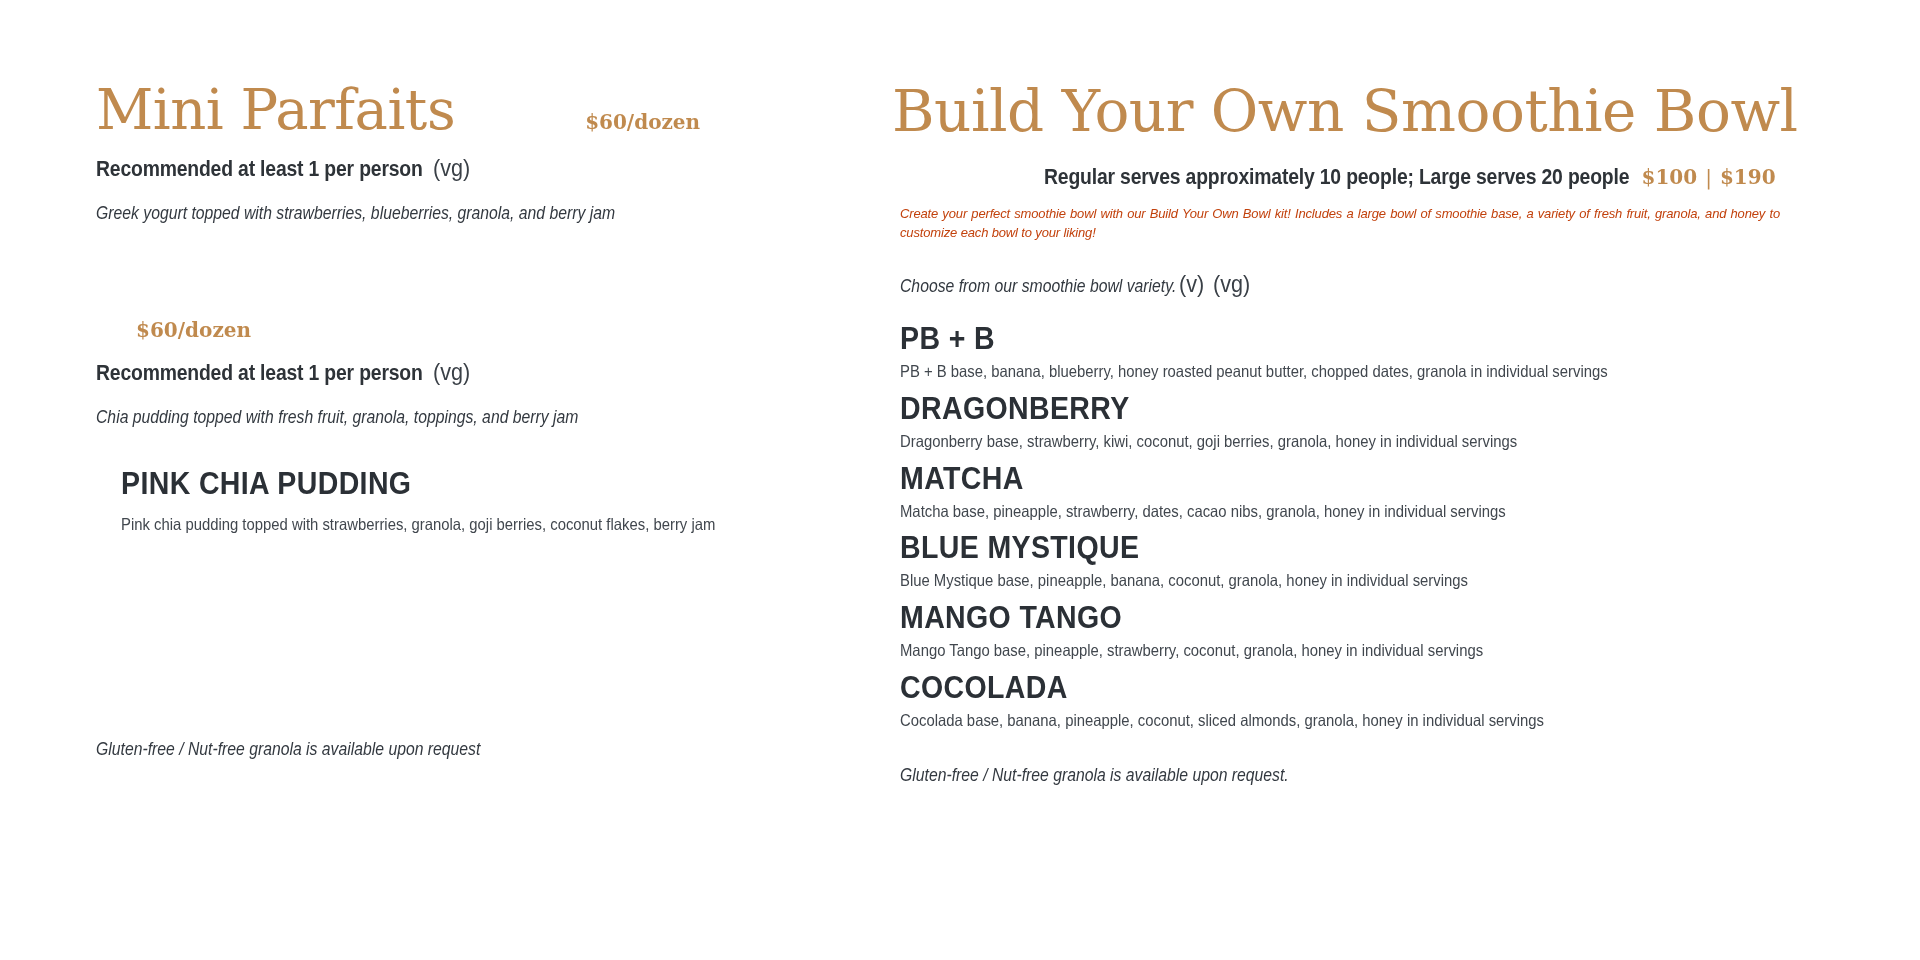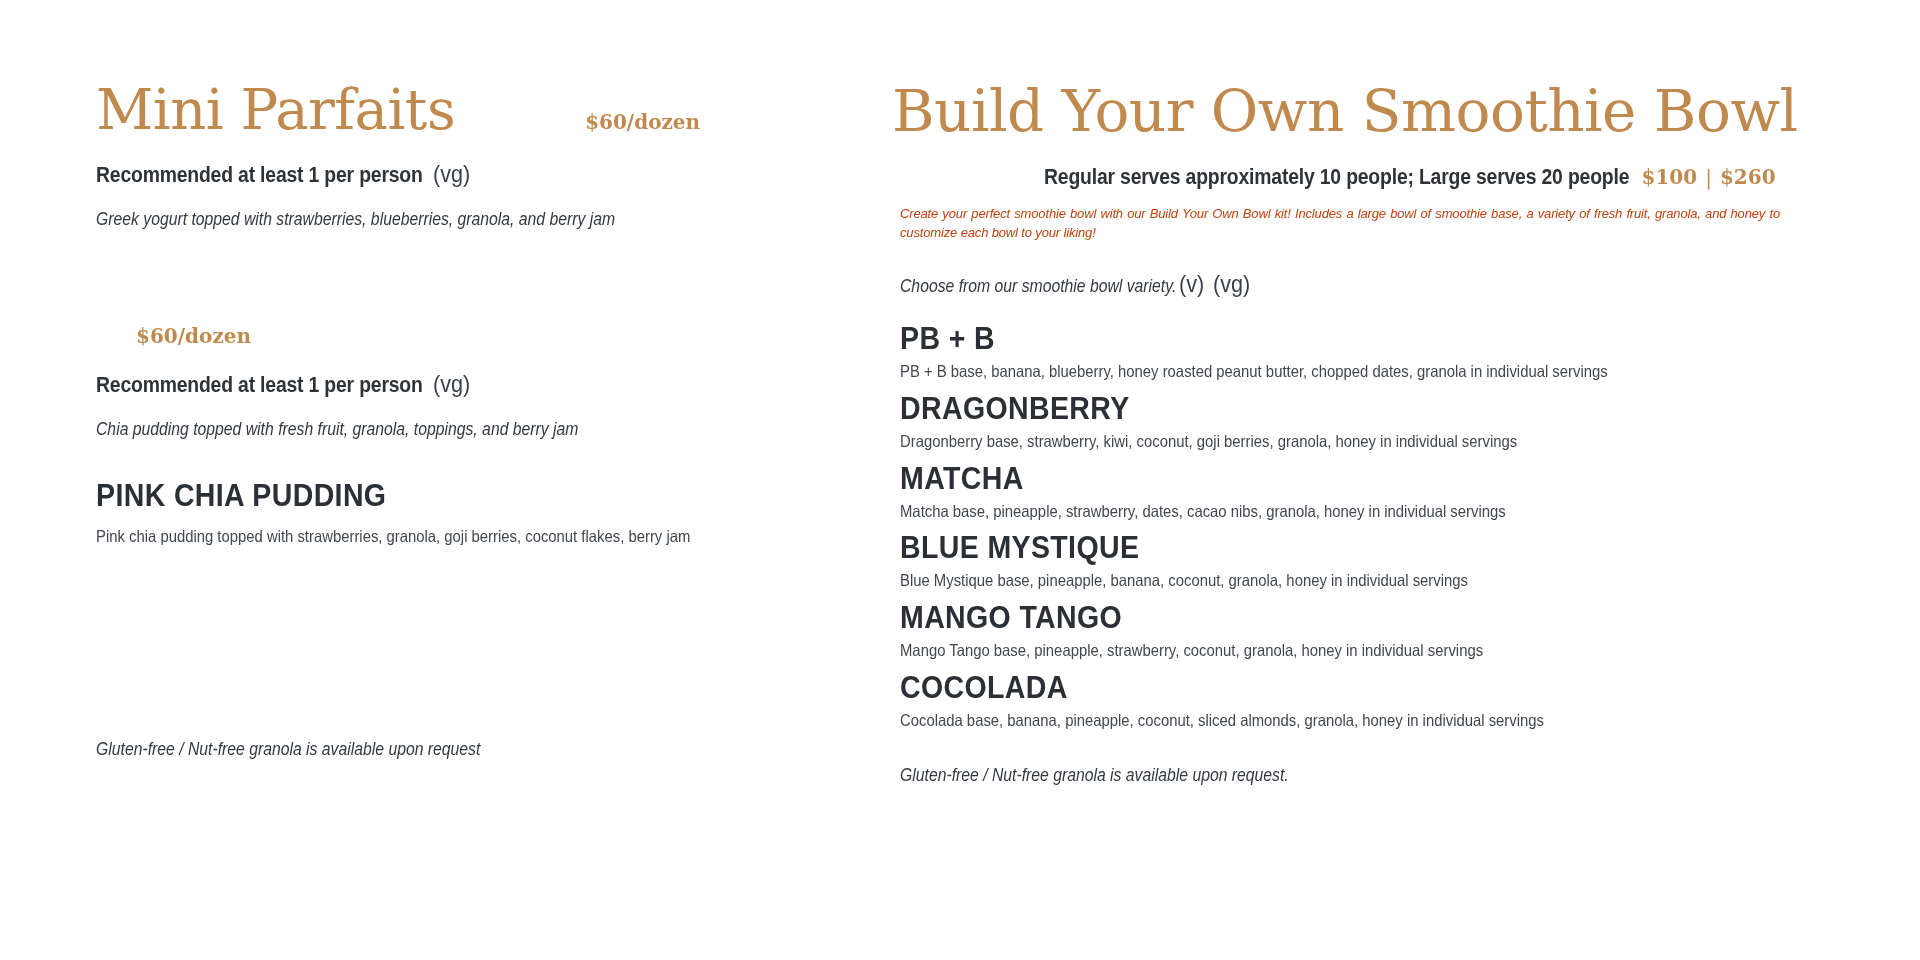--- a/index.html
+++ b/index.html
@@ -141,21 +141,21 @@
 
   .footer-abs {
     position: absolute;
     bottom: 190px;
   }
 
   
   .mt-6  { margin-top: 6px; }
   .mt-14 { margin-top: 14px; }
   .mt-18 { margin-top: 18px; }
-  .mt-22 { margin-top: 22px; }
+  .mt-22 { margin-top: 16px; }
 
   .smoothie-item { margin-top: 10px; }
   .smoothie-item:first-of-type { margin-top: 8px; }
 </style>
 </head>
 <body>
 
 <div class="page">
 
   <div class="column col-left">
@@ -179,40 +179,40 @@
         <span class="price" style="margin-left: 40px;">$60/dozen</span>
       </div>
 
       <div class="sub-row mt-22">
         <span class="sub-bold">Recommended at least 1 per person</span>
         <span class="tag" style="margin-left: -34px;">(vg)</span>
       </div>
 
       <div class="desc-italic mt-18">Chia pudding topped with fresh fruit, granola, toppings, and berry jam</div>
 
-      <div style="margin-top: 36px;">
+      <div style="margin-top: 36px; margin-left: 25px;">
         <div class="item-name">PINK CHIA PUDDING</div>
         <div class="item-desc mt-14">Pink chia pudding topped with strawberries, granola, goji berries, coconut flakes, berry jam</div>
       </div>
 
     </div>
 
     <div class="footnote footer-abs" style="left: 96px; bottom: 200px;">Gluten-free / Nut-free granola is available upon request</div>
   </div>
 
   <div class="column" style="width:1020px; padding: 82px 0 0 0;">
 
     <div style="padding-left: 0;">
       <div class="accent-title title-xl" style="margin-left: -8px;">Build Your Own Smoothie Bowl</div>
 
       <div class="sub-row" style="margin-top: 24px; justify-content: center;">
         <span class="sub-bold">Regular serves approximately 10 people; Large serves 20 people</span>
         <span class="price" style="margin-left: -68px;">$100</span>
         <span class="price price-sep">|</span>
-        <span class="price">$260</span>
+        <span class="price">$190</span>
       </div>
 
       <div class="desc-italic-wrap" style="margin-top: 14px; width: 880px;">Create your perfect smoothie bowl with our Build Your Own Bowl kit! Includes a large bowl of smoothie base, a variety of fresh fruit, granola, and honey to customize each bowl to your liking!</div>
 
       <div class="sub-row" style="margin-top: 28px;">
         <span class="desc-italic">Choose from our smoothie bowl variety.</span>
         <span class="tag" style="margin-left: -28px;">(v)</span>
         <span class="tag" style="margin-left: 6px;">(vg)</span>
       </div>
 

